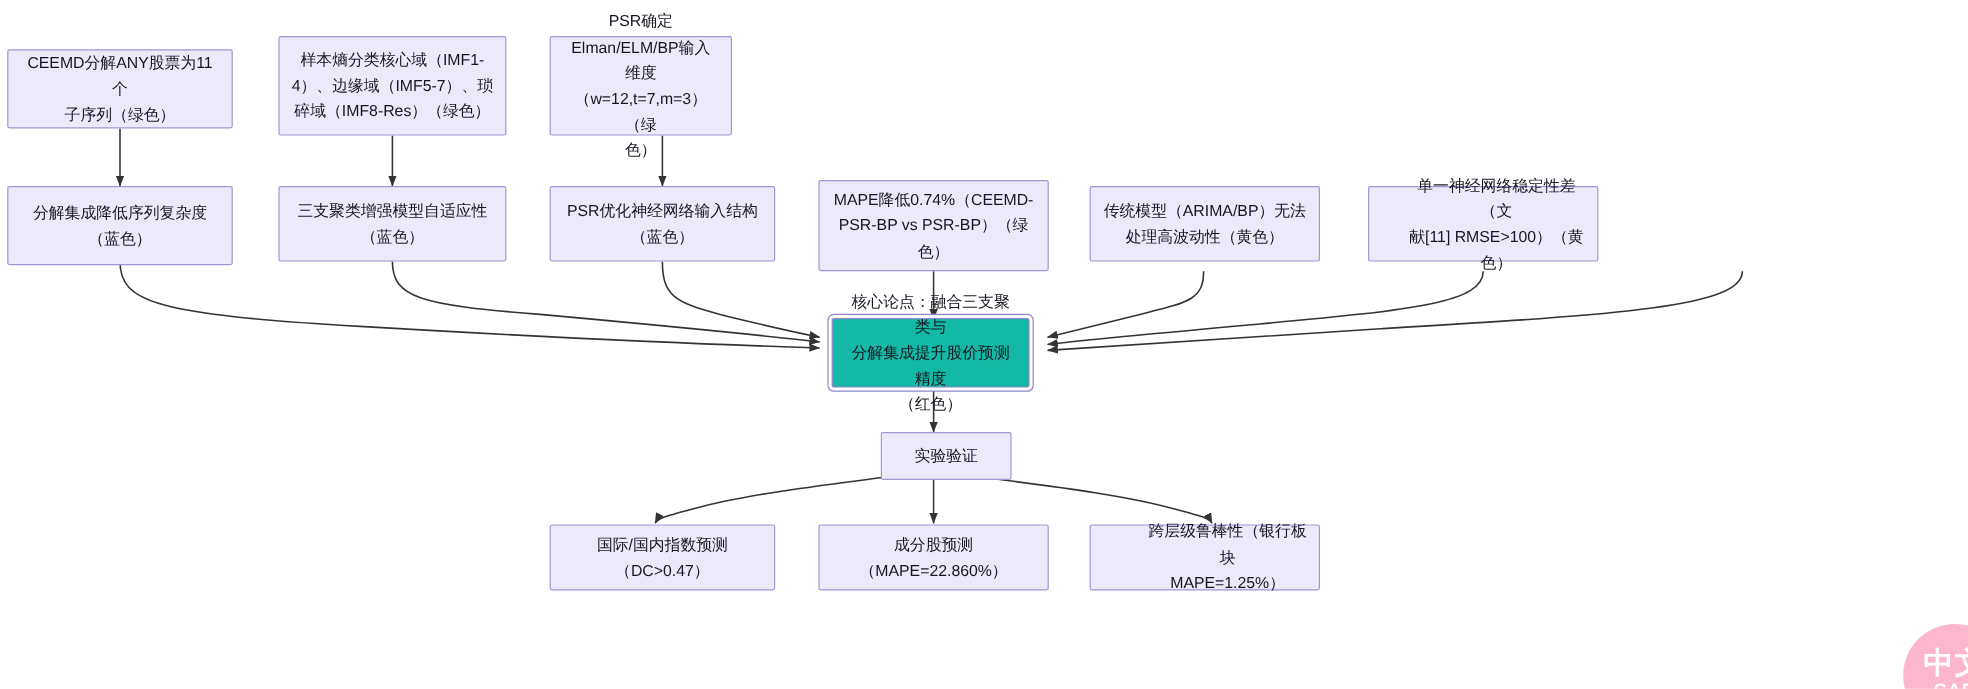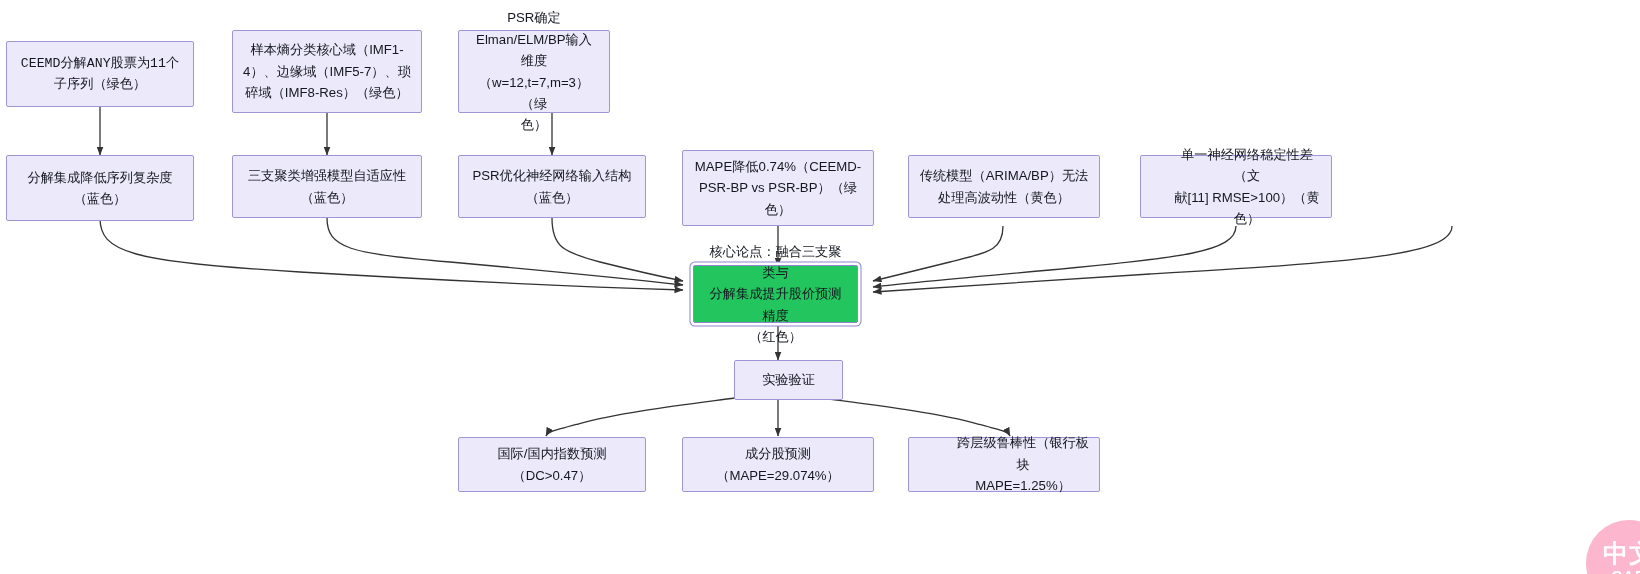--- a/index.html
+++ b/index.html
@@ -43,21 +43,21 @@
     line-height: 1.62;
     padding: 4px 10px;
     z-index: 2;
   }
   .node .node-label {
     display: block;
     width: 100%;
     white-space: pre-line;
   }
   .node.core {
-    background: #22c55e;
+    background: #14b8a6;
     border: 1px solid #8F86CC;
     box-shadow: 0 0 0 2.5px #ffffff, 0 0 0 3.5px #8F86CC;
   }
   .watermark {
     position: absolute;
     width: 86px;
     height: 86px;
     border-radius: 50%;
     background: #FCB6CE;
     display: flex;
@@ -110,21 +110,21 @@
       <path d="M1452,226 C1452,256 1350,262 1150,274 C990,284 895,290 873,292"></path>
 
       <path d="M778,323 L778,360"></path>
 
       <path d="M735,398 C690,404 620,412 578,424 C552,431 548,432 546,436"></path>
       <path d="M778,400 L778,436"></path>
       <path d="M821,398 C866,404 936,412 978,424 C1004,431 1008,432 1010,436"></path>
     </g>
   </svg>
 
-  <div class="node" style="left:6px; top:41px; width:188px; height:66px;font-family:Liberation Mono, monospace;">
+  <div class="node" style="left:6px; top:41px; width:188px; height:66px;">
     <span class="node-label">CEEMD分解ANY股票为11个
 子序列（绿色）</span>
   </div>
 
   <div class="node" style="left:232px; top:30px; width:190px; height:83px;">
     <span class="node-label">样本熵分类核心域（IMF1-
 4）、边缘域（IMF5-7）、琐
 碎域（IMF8-Res）（绿色）</span>
   </div>
 
@@ -176,21 +176,21 @@
     <span class="node-label">实验验证</span>
   </div>
 
   <div class="node" style="left:458px; top:437px; width:188px; height:55px;">
     <span class="node-label">国际/国内指数预测
 （DC&gt;0.47）</span>
   </div>
 
   <div class="node" style="left:682px; top:437px; width:192px; height:55px;">
     <span class="node-label">成分股预测
-（MAPE=29.074%）</span>
+（MAPE=22.860%）</span>
   </div>
 
   <div class="node" style="left:908px; top:437px; width:192px; height:55px;padding-left:48px;">
     <span class="node-label">跨层级鲁棒性（银行板块
 MAPE=1.25%）</span>
   </div>
 
   <div class="watermark" style="left:1586px; top:520px;">
     <span class="wm-cn">中文</span>
     <span class="wm-en">CAD</span>

